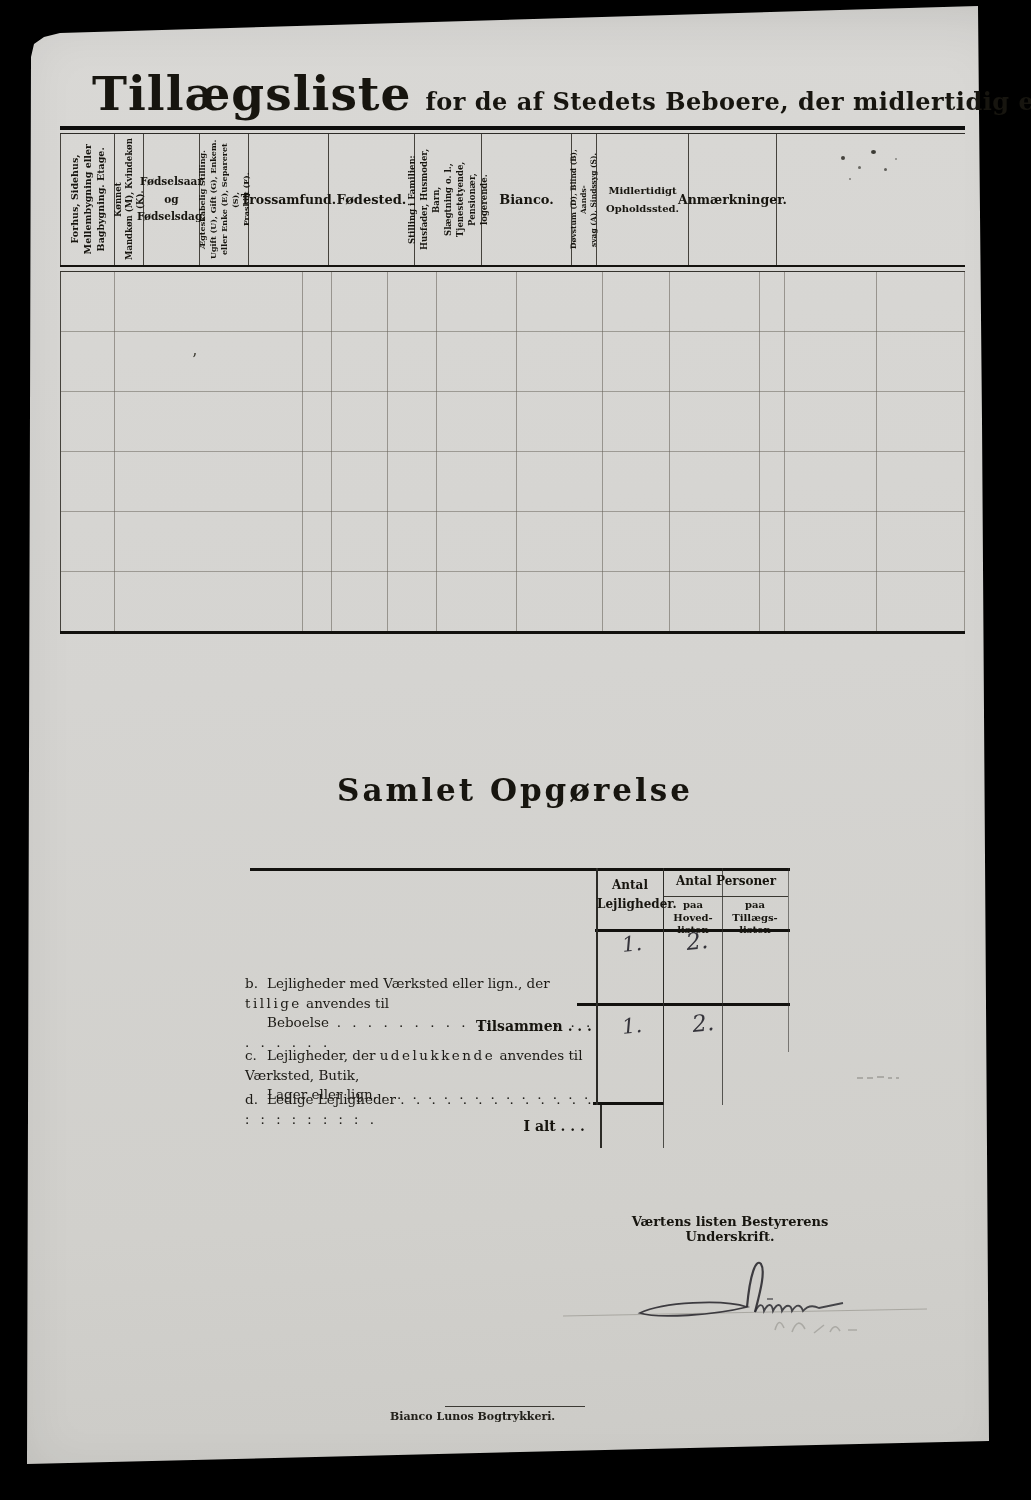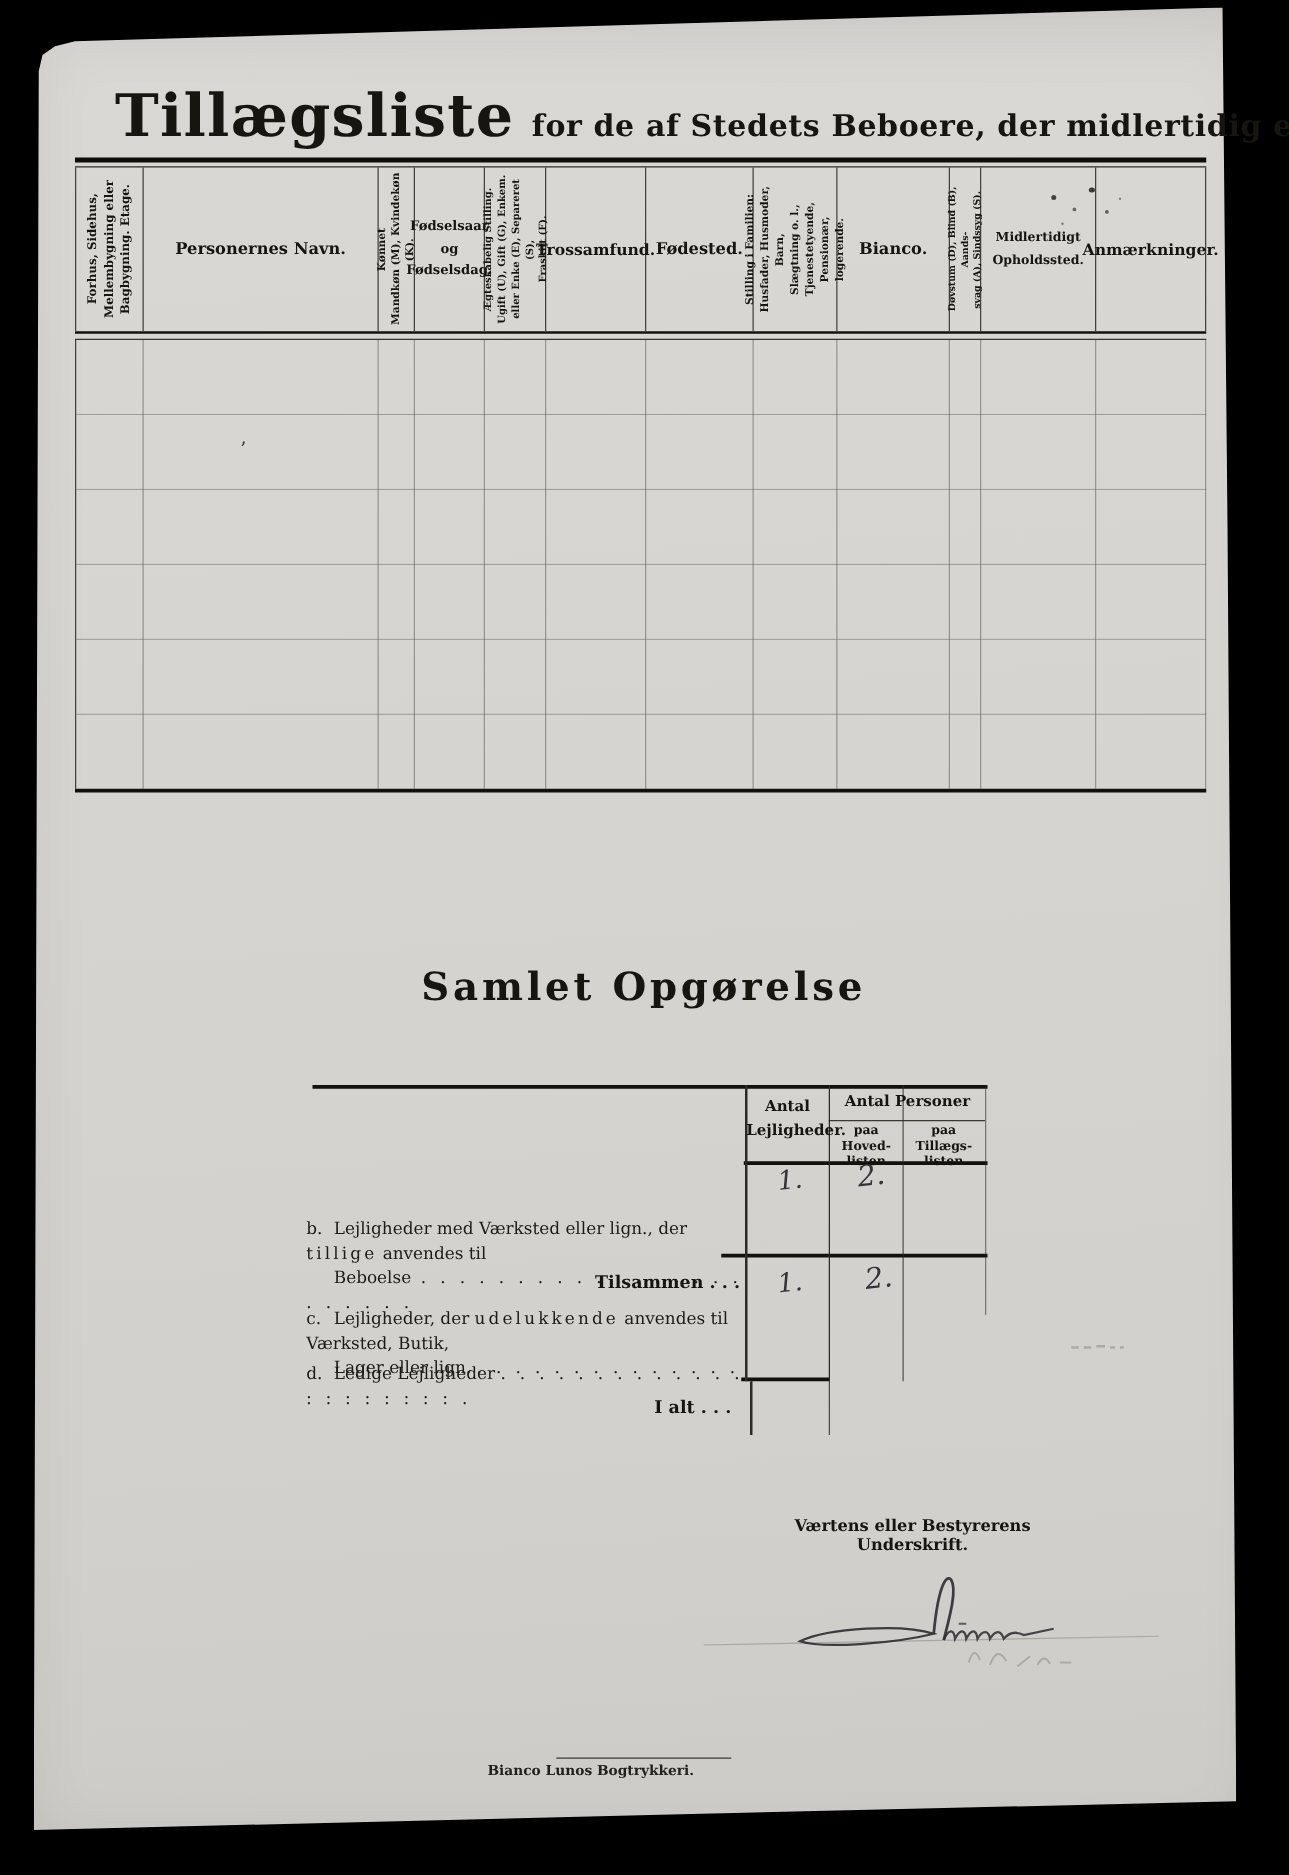--- a/index.html
+++ b/index.html
@@ -86,23 +86,20 @@
 
   </div>
 
   <div class="main-table">
     <div class="tt-top"></div>
     <div class="cols">
       <div class="col" style="width:55px">
         <div class="hdr"><span class="vert" style="font-size:9.5px;line-height:13px">Forhus, Sidehus,
 Mellembygning eller
 Bagbygning.  Etage.</span></div>
-      </div>
-      <div class="col" style="width:188px">
-        <div class="hdr" style="font-size:13px">Personernes Navn.</div>
       </div>
       <div class="col" style="width:29px">
         <div class="hdr"><span class="vert" style="font-size:8.5px;line-height:11px">Kønnet
 Mandkøn (M), Kvindekøn (K).</span></div>
       </div>
       <div class="col" style="width:56px">
         <div class="hdr" style="font-size:10.5px;line-height:1.7">Fødselsaar
 og
 Fødselsdag.</div>
       </div>
@@ -229,21 +226,21 @@
 
   <span class="hand" style="left:622px;top:932px">1.</span>
   <span class="hand" style="left:686px;top:928px;font-size:23px">2.</span>
   <span class="hand" style="left:622px;top:1014px">1.</span>
   <span class="hand" style="left:692px;top:1010px;font-size:23px">2.</span>
 
   <svg class="pencil" style="left:855px;top:1070px" width="50" height="14">
     <path d="M2,8 h6 M12,8 h6 M22,7 h7 M33,8 h4 M41,8 h3" stroke="#55534c" stroke-width="2" fill="none"></path>
   </svg>
 
-  <div class="sig-label">Værtens eller Bestyrerens Underskrift.</div>
+  <div class="sig-label">Værtens listen Bestyrerens Underskrift.</div>
   <svg class="sig-svg" width="380" height="85">
     <path d="M8,64 L372,57" stroke="#7a776e" stroke-width="1" fill="none" opacity="0.45"></path>
     <path d="M85,61 C108,50 168,47 192,55 C160,63 103,67 85,61 Z" stroke="#2c2b31" stroke-width="1.8" fill="none" opacity="0.9"></path>
     <path d="M192,55 C195,22 201,6 206,12 C211,20 204,44 200,60" stroke="#2c2b31" stroke-width="2.2" fill="none" opacity="0.9"></path>
     <path d="M200,60 c4,-9 8,-9 9,-1 c4,-8 8,-8 9,0 c4,-8 8,-8 9,0 c4,-7 9,-7 10,0 c5,-8 9,-6 11,0 c6,-7 12,-5 16,-3 l24,-5" stroke="#2c2b31" stroke-width="1.8" fill="none" opacity="0.85"></path>
     <path d="M212,47 h6" stroke="#2c2b31" stroke-width="1.5" fill="none" opacity="0.7"></path>
   </svg>
 
   <svg class="pencil" style="left:770px;top:1308px" width="140" height="45">
     <path d="M5,22 q4,-14 9,-2 M22,24 q6,-16 13,-3 M44,25 l10,-8 M60,24 q5,-10 10,-1 M78,22 h9" stroke="#5a5850" stroke-width="1.6" fill="none"></path>

